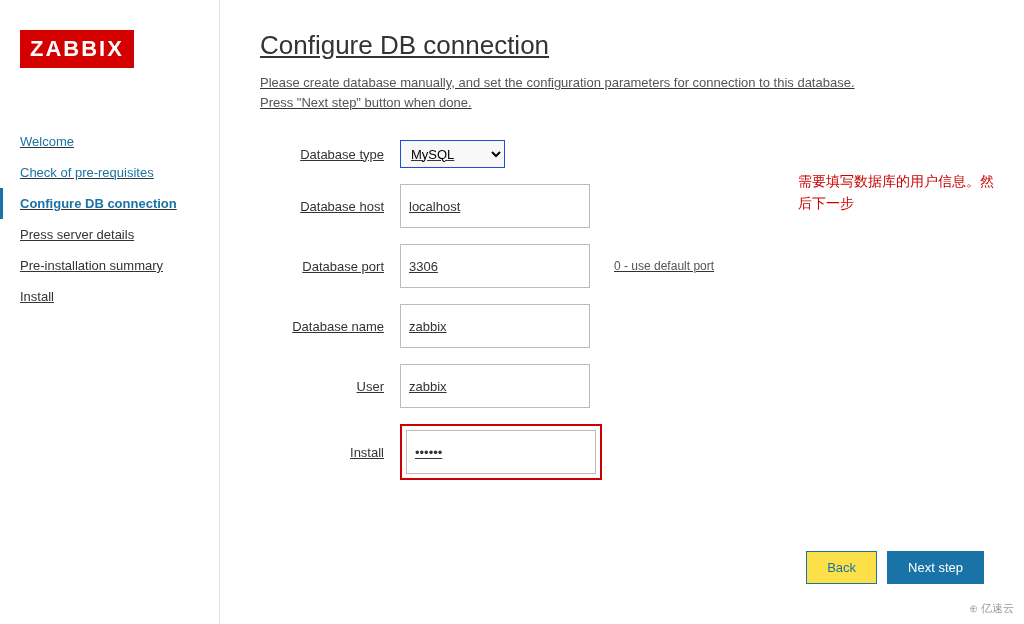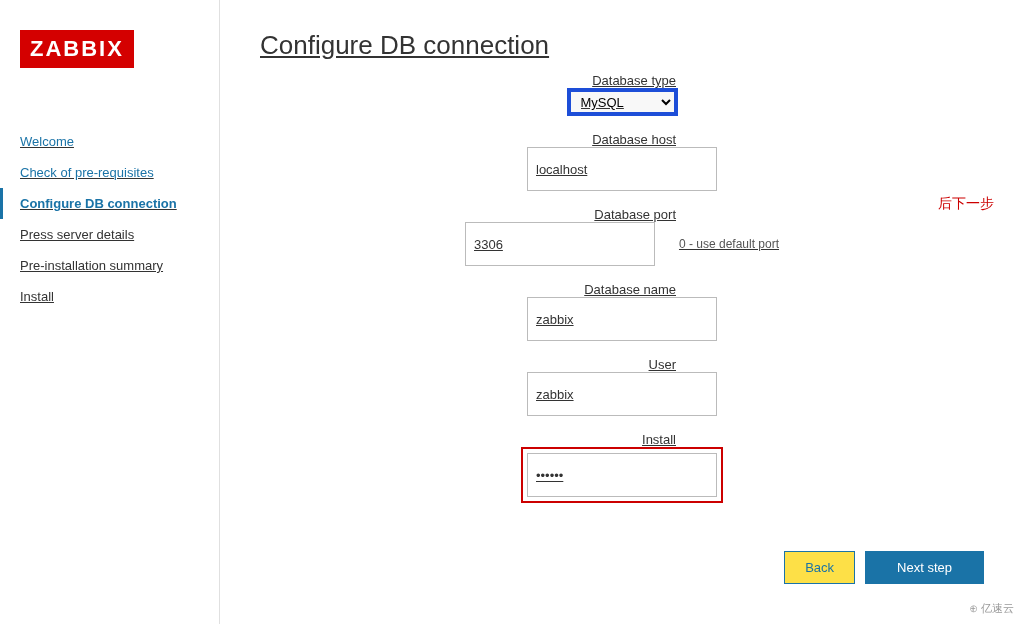--- a/index.html
+++ b/index.html
@@ -87,21 +87,20 @@
       margin-bottom: 28px;
       line-height: 1.5;
     }
     .form-table {
       width: auto;
     }
     .form-row {
       display: flex;
       align-items: center;
       margin-bottom: 16px;
-      flex-direction: column;
     }
     .form-label {
       width: 140px;
       font-size: 13px;
       color: #333;
       text-align: right;
       padding-right: 16px;
     }
     .form-field {
       display: flex;
@@ -111,21 +110,21 @@
       width: 190px;
       height: 44px;
       border: 1px solid #bbb;
       padding: 18px 8px;
       font-size: 13px;
       color: #333;
       outline: none;
     }
     .db-type-select {
       height: 28px;
-      border: 4px solid #1d4ed8;
+      border: 1px solid #1d4ed8;
       padding: 2px 6px;
       font-size: 13px;
       background: #f8f8f8;
       cursor: pointer;
     }
     .hint-text {
       font-size: 12px;
       color: #555;
       margin-left: 24px;
     }
@@ -155,21 +154,21 @@
     }
     .btn-back {
       padding: 8px 20px;
       border: 1px solid #1a73a7;
       background: #fde047;
       color: #1a73a7;
       font-size: 13px;
       cursor: pointer;
     }
     .btn-next {
-      padding: 8px 31px;
+      padding: 8px 20px;
       border: 1px solid #1a73a7;
       background: #1a73a7;
       color: #fff;
       font-size: 13px;
       cursor: pointer;
     }
     .watermark {
       position: absolute;
       bottom: 8px;
       right: 10px;
@@ -191,20 +190,24 @@
       <div class="nav-item link">Check of pre-requisites</div>
       <div class="nav-item active">Configure DB connection</div>
       <div class="nav-item plain">Press server details</div>
       <div class="nav-item plain">Pre-installation summary</div>
       <div class="nav-item plain">Install</div>
     </nav>
   </div>
 
   <div class="main-content">
     <h1 class="page-title">Configure DB connection</h1>
+    <p class="page-description">
+      <span>Please create database manually, and set the configuration parameters for connection to this database.</span><br>
+      <span>Press "Next step" button when done.</span>
+    </p>
 
     <div class="form-table">
 
       <div class="form-row">
         <div class="form-label">Database type</div>
         <div class="form-field">
           <select class="db-type-select">
             <option>MySQL</option>
             <option>PostgreSQL</option>
             <option>Oracle</option>
@@ -246,21 +249,21 @@
       <div class="form-row">
         <div class="form-label">Install</div>
         <div class="form-field password-highlight">
           <input type="password" class="form-input" value="zabbix" style="border: 1px solid rgb(187, 187, 187);">
         </div>
       </div>
 
     </div>
 
     <div class="annotation">
-      <br>
+      <span>需要填写数据库的用户信息。然</span><br>
       <span>后下一步</span>
     </div>
 
     <div class="footer-buttons">
       <button class="btn-back">Back</button>
       <button class="btn-next">Next step</button>
     </div>
 
     <div class="watermark">⊕ 亿速云</div>
   </div>

